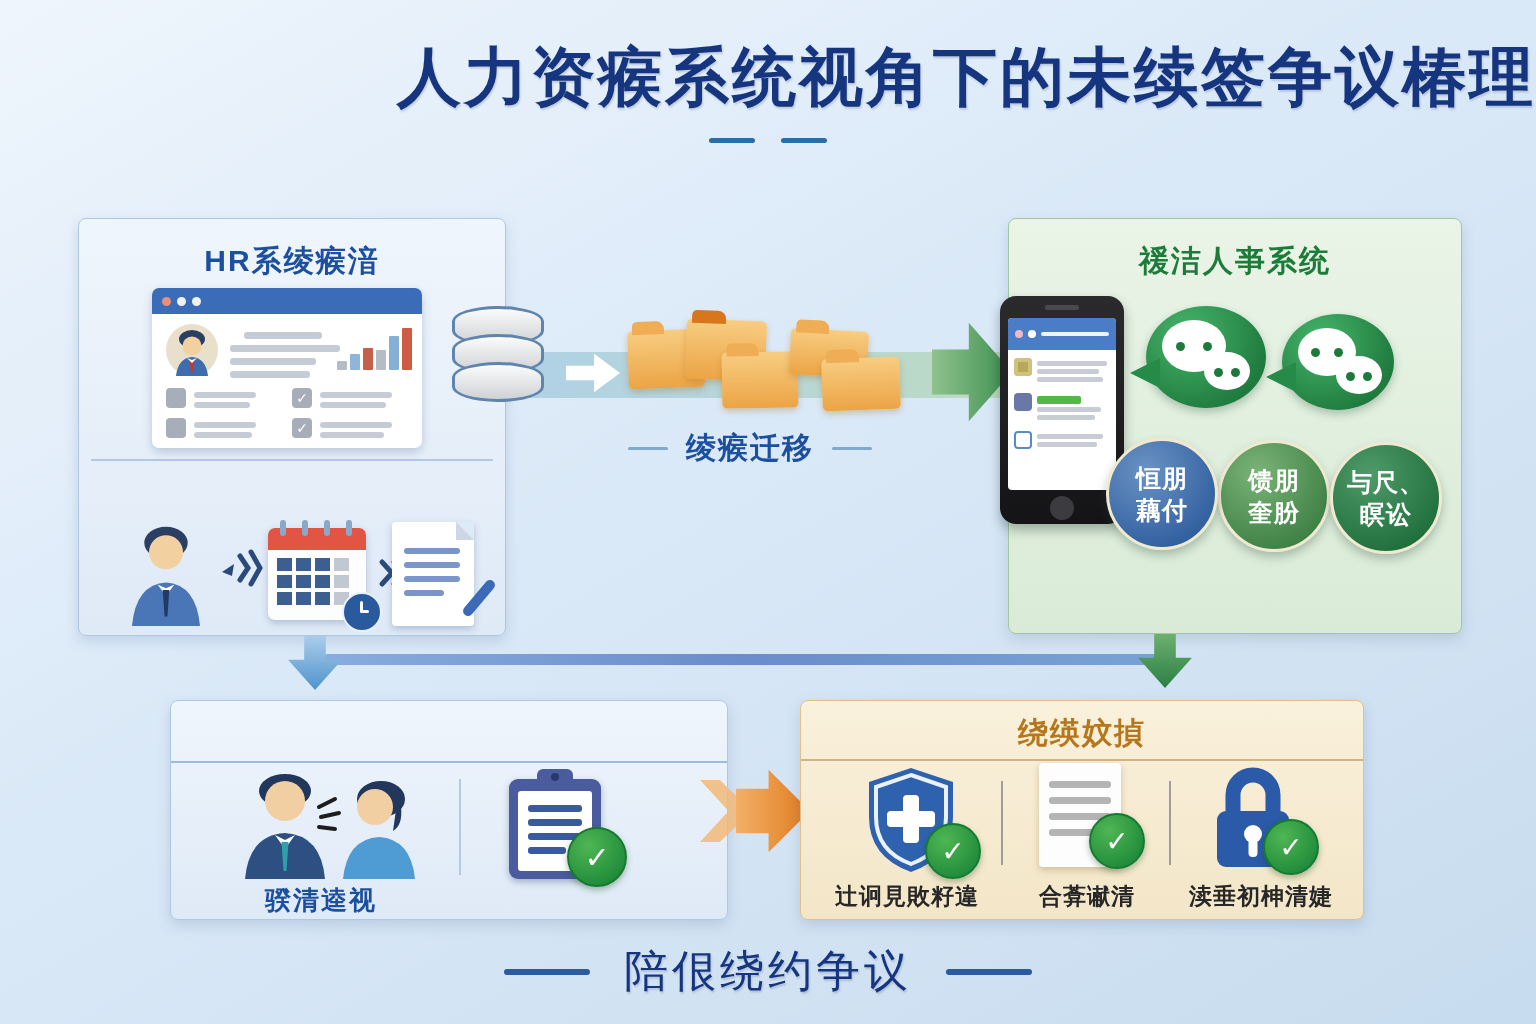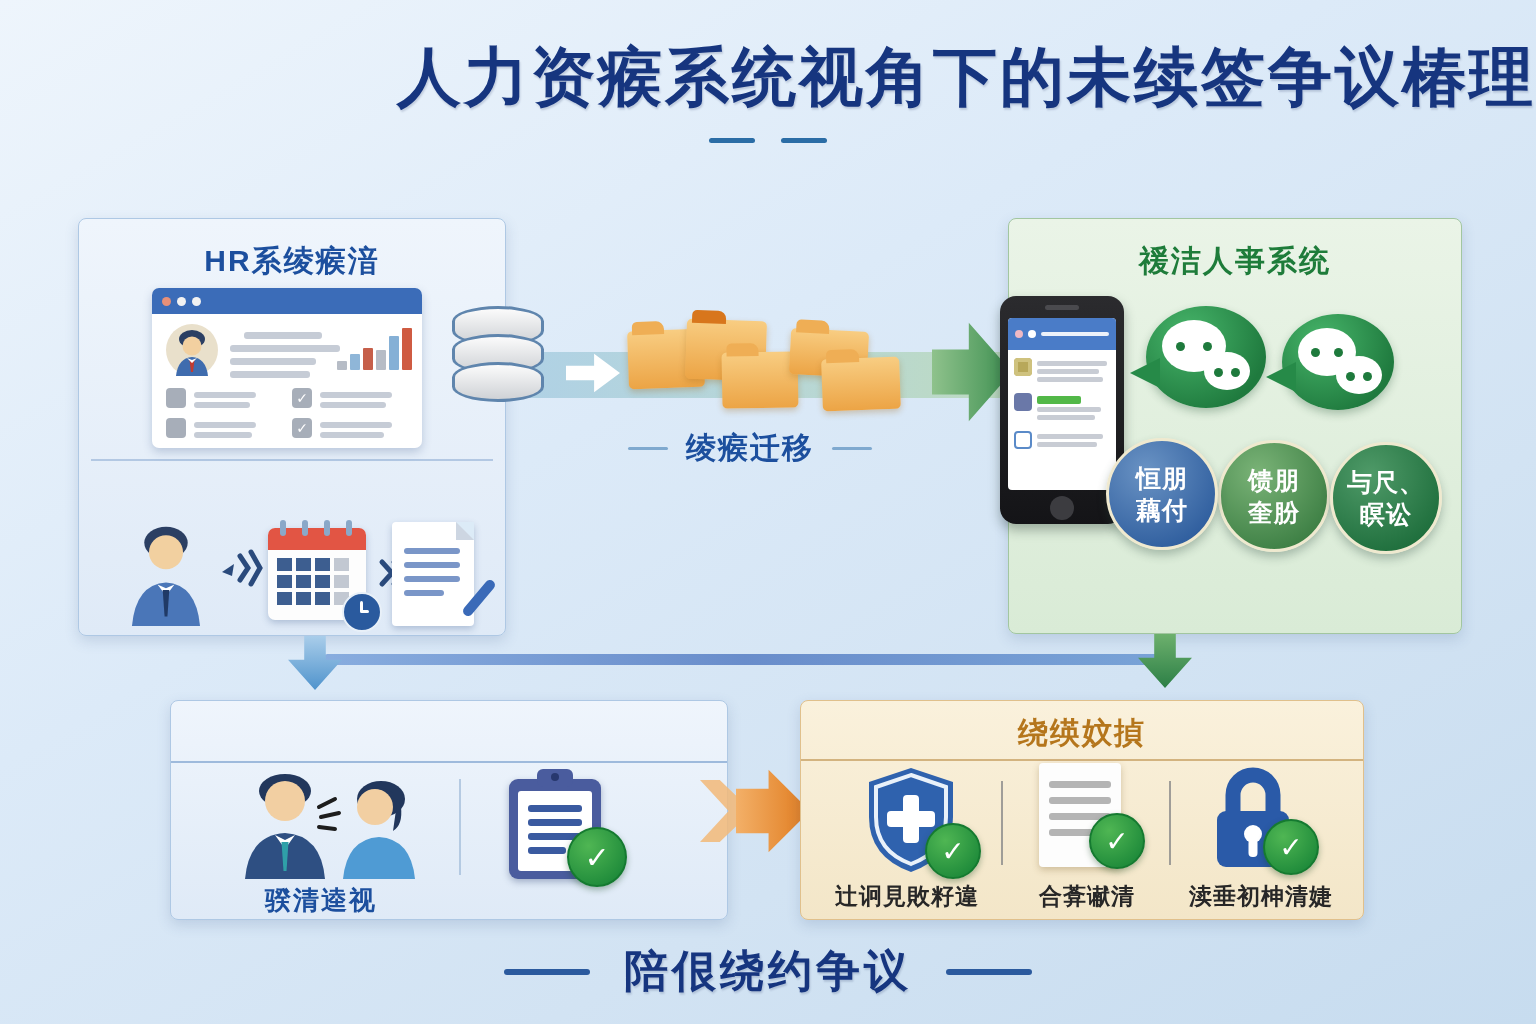--- a/index.html
+++ b/index.html
@@ -108,21 +108,21 @@
   
   .sub-label{font-size:26px;font-weight:800;color:#1c4f9e;letter-spacing:2px;text-align:center;}
   .dark-label{font-size:23px;font-weight:800;color:#272727;letter-spacing:1px;text-align:center;}
   
   .check{position:absolute;border-radius:50%;background:radial-gradient(circle at 35% 30%,#4fb653,#1e8a3a 80%);
     border:2px solid #157a30;color:#fff;display:flex;align-items:center;justify-content:center;
     font-weight:900;box-shadow:0 3px 6px rgba(20,70,30,.35);}
   
   .tagline-row{left:0;top:942px;width:100%;display:flex;align-items:center;justify-content:center;gap:34px;}
   .tag-dash{width:86px;height:6px;border-radius:3px;background:#2b5a9e;}
-  .tag-text{font-size:44px;font-weight:700;color:#16357f;letter-spacing:4px;text-shadow:1px 2px 2px rgba(20,40,90,.18);}
+  .tag-text{font-size:44px;font-weight:400;color:#16357f;letter-spacing:4px;text-shadow:1px 2px 2px rgba(20,40,90,.18);}
   .clock{position:absolute;width:36px;height:36px;border-radius:50%;background:#2a5a9e;border:2px solid #e8f0f8;}
   .clock::before{content:"";position:absolute;left:16px;top:7px;width:3px;height:11px;background:#fff;border-radius:2px;}
   .clock::after{content:"";position:absolute;left:16px;top:16px;width:9px;height:3px;background:#fff;border-radius:2px;}
 </style>
 </head>
 <body>
 
 <div id="canvas">
 
   <div class="abs main-title">人力资瘊系统视角下的未续签争议椿理</div>

